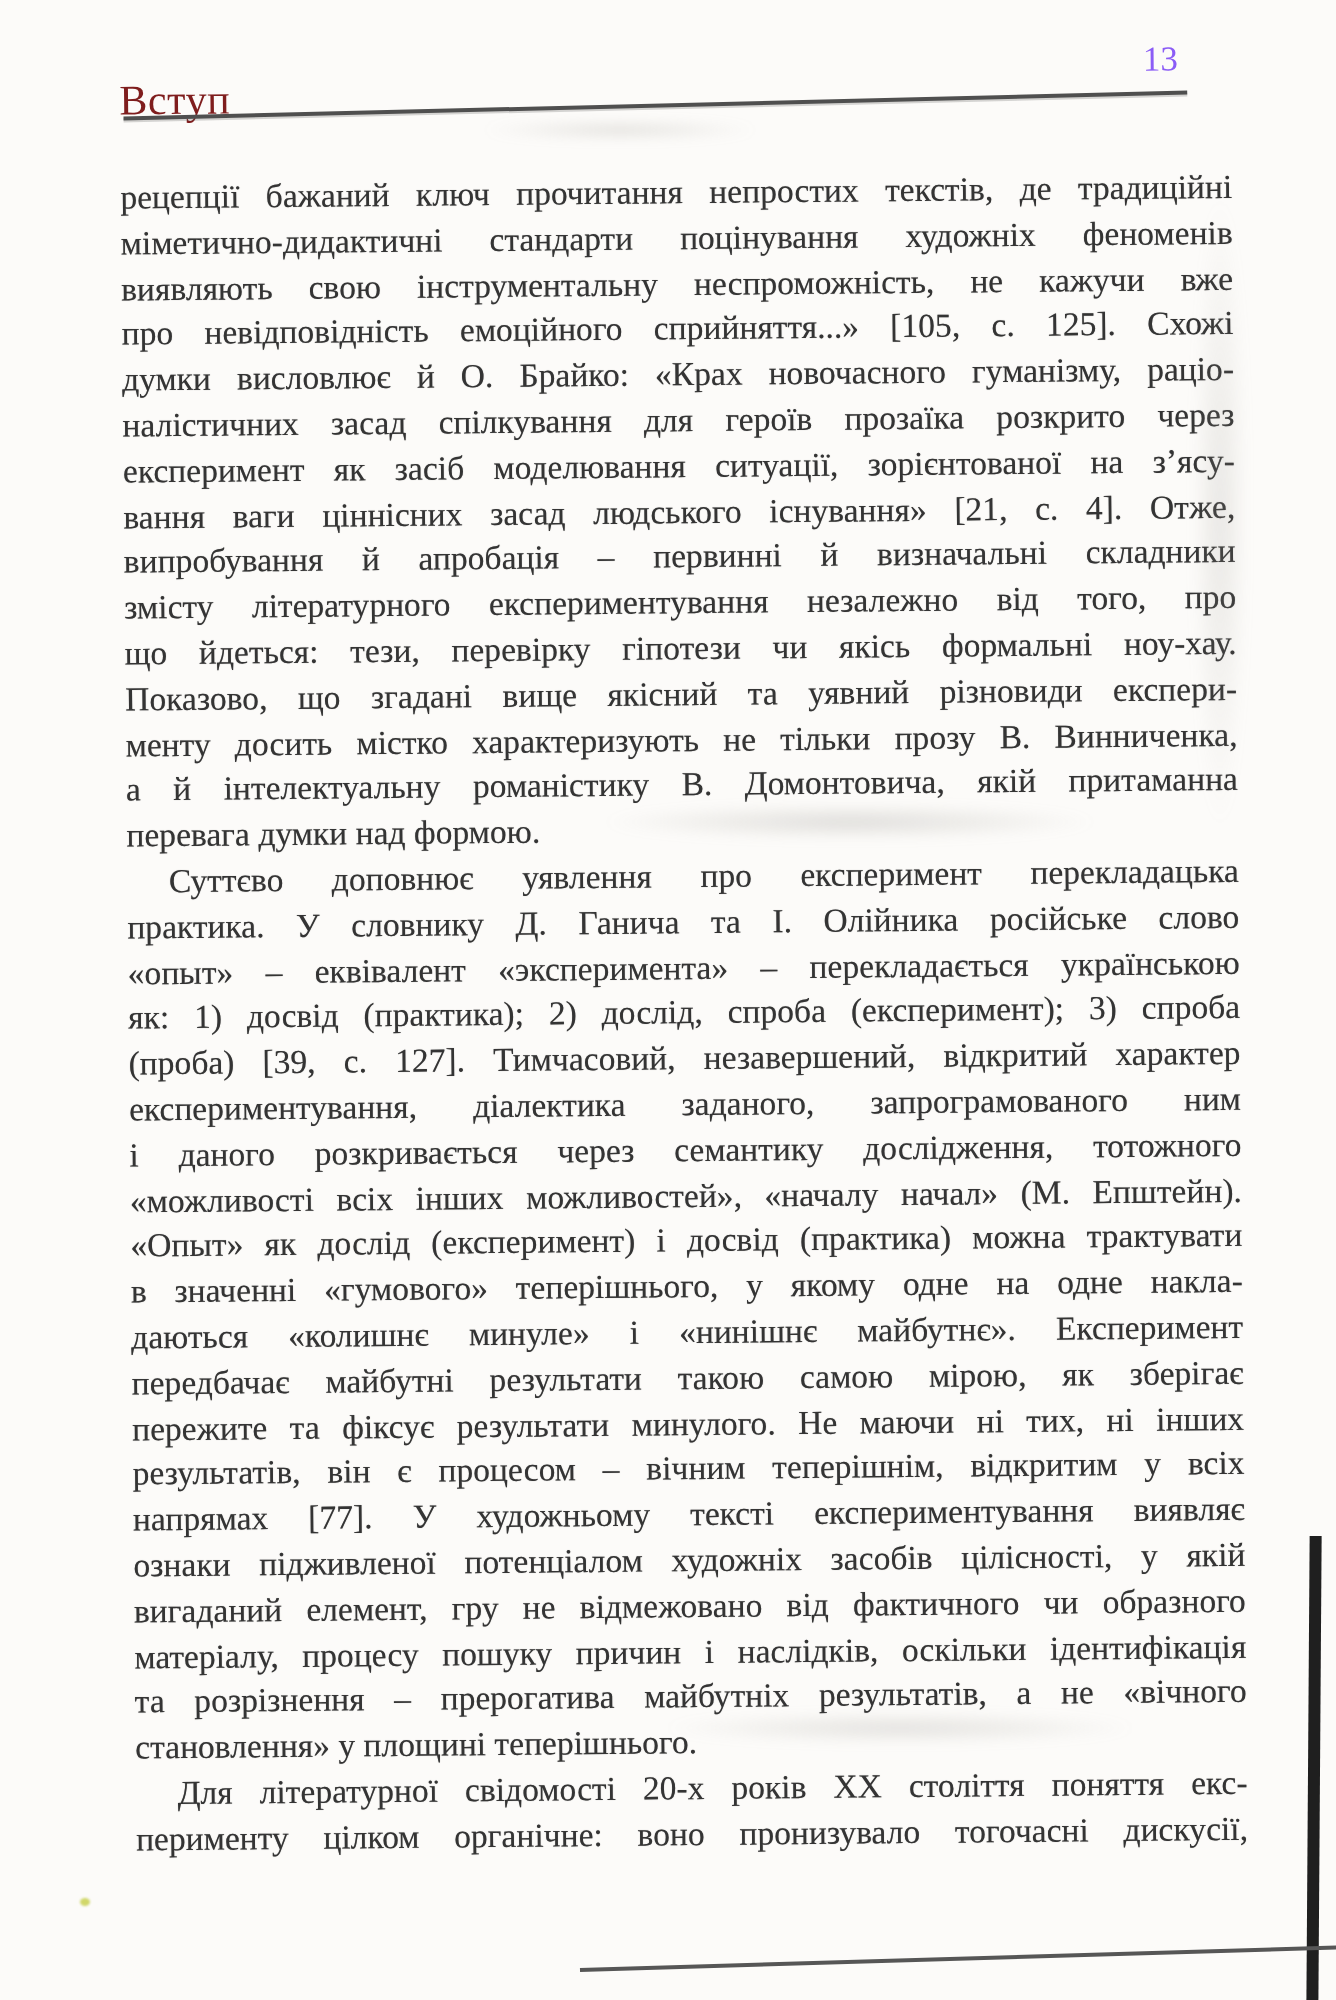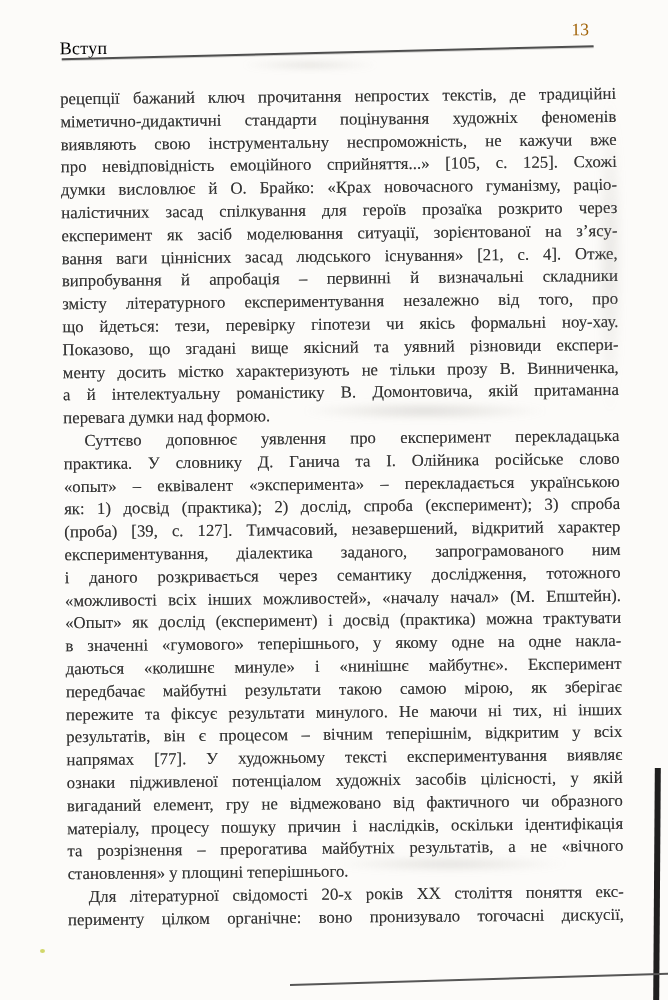--- a/index.html
+++ b/index.html
@@ -1,21 +1,21 @@
 <!DOCTYPE html>
 <html><head>
 <meta charset="utf-8">
 <style>
   html,body{margin:0;padding:0;}
   body{width:668px;height:1000px;overflow:hidden;background:#ffffff;}
   .page{position:relative;width:668px;height:1000px;background:#fcfbf9;overflow:hidden;
         font-family:"Liberation Serif","DejaVu Serif",serif;}
   .tilt{position:absolute;inset:0;transform:rotate(-0.55deg);transform-origin:300px 500px;}
-  .running-head{position:absolute;left:64px;top:36px;font-size:18px;color:#000000;letter-spacing:.3px;}
-  .page-num{position:absolute;left:576px;top:22px;font-size:17.5px;color:#a16207;}
+  .running-head{position:absolute;left:64px;top:36px;font-size:21px;color:#7f1d1d;letter-spacing:.3px;}
+  .page-num{position:absolute;left:576px;top:22px;font-size:17.5px;color:#8b5cf6;}
   .header-rule{position:absolute;left:66px;top:56px;width:532px;height:2px;background:#4f4f4f;
                transform:rotate(-0.85deg);transform-origin:left center;box-shadow:0 1px 0 rgba(90,90,90,.25);}
   .text-col{position:absolute;left:64px;top:86px;width:556px;}
   .line{font-size:16.8px;line-height:22.8px;color:#343434;text-align:justify;text-align-last:justify;
         text-shadow:0 0 .4px rgba(52,52,52,.55);}
   .line.last{text-align-last:left;}
   .line.indent{text-indent:21px;}
   
   .edge-bar{position:absolute;left:654px;top:768px;width:6px;height:236px;background:#1f1f1f;
             transform:rotate(0.4deg);}

